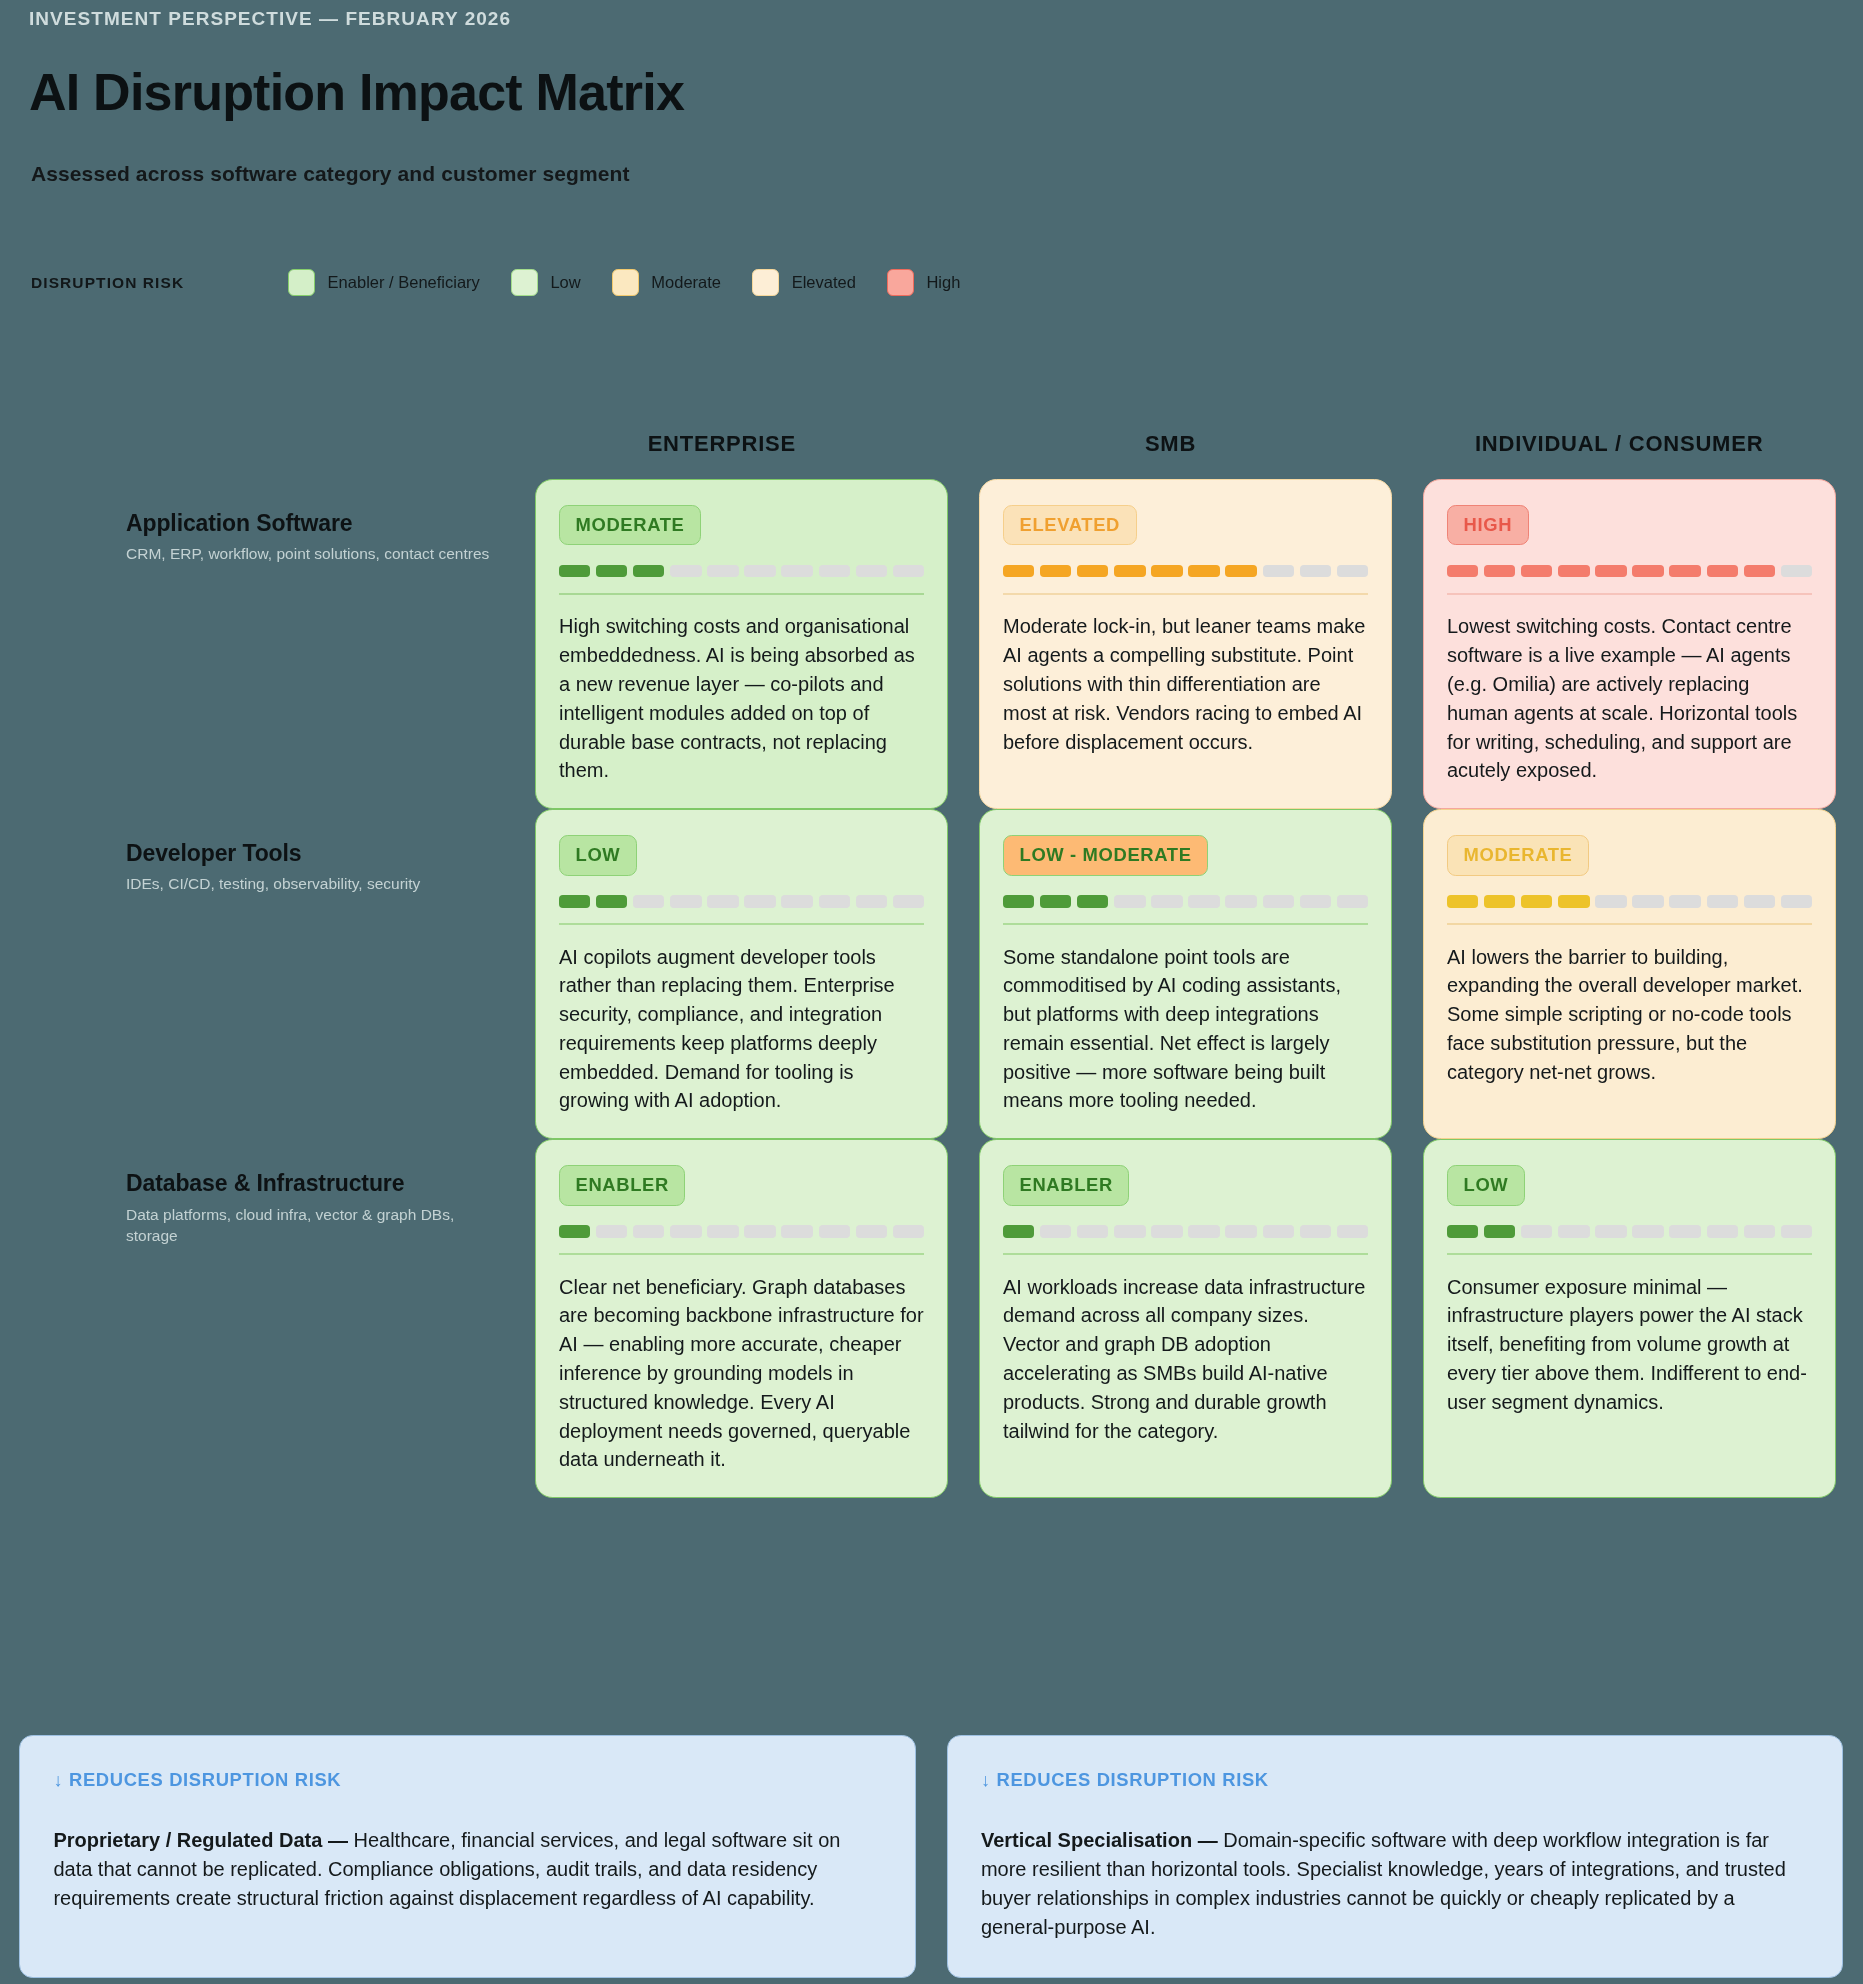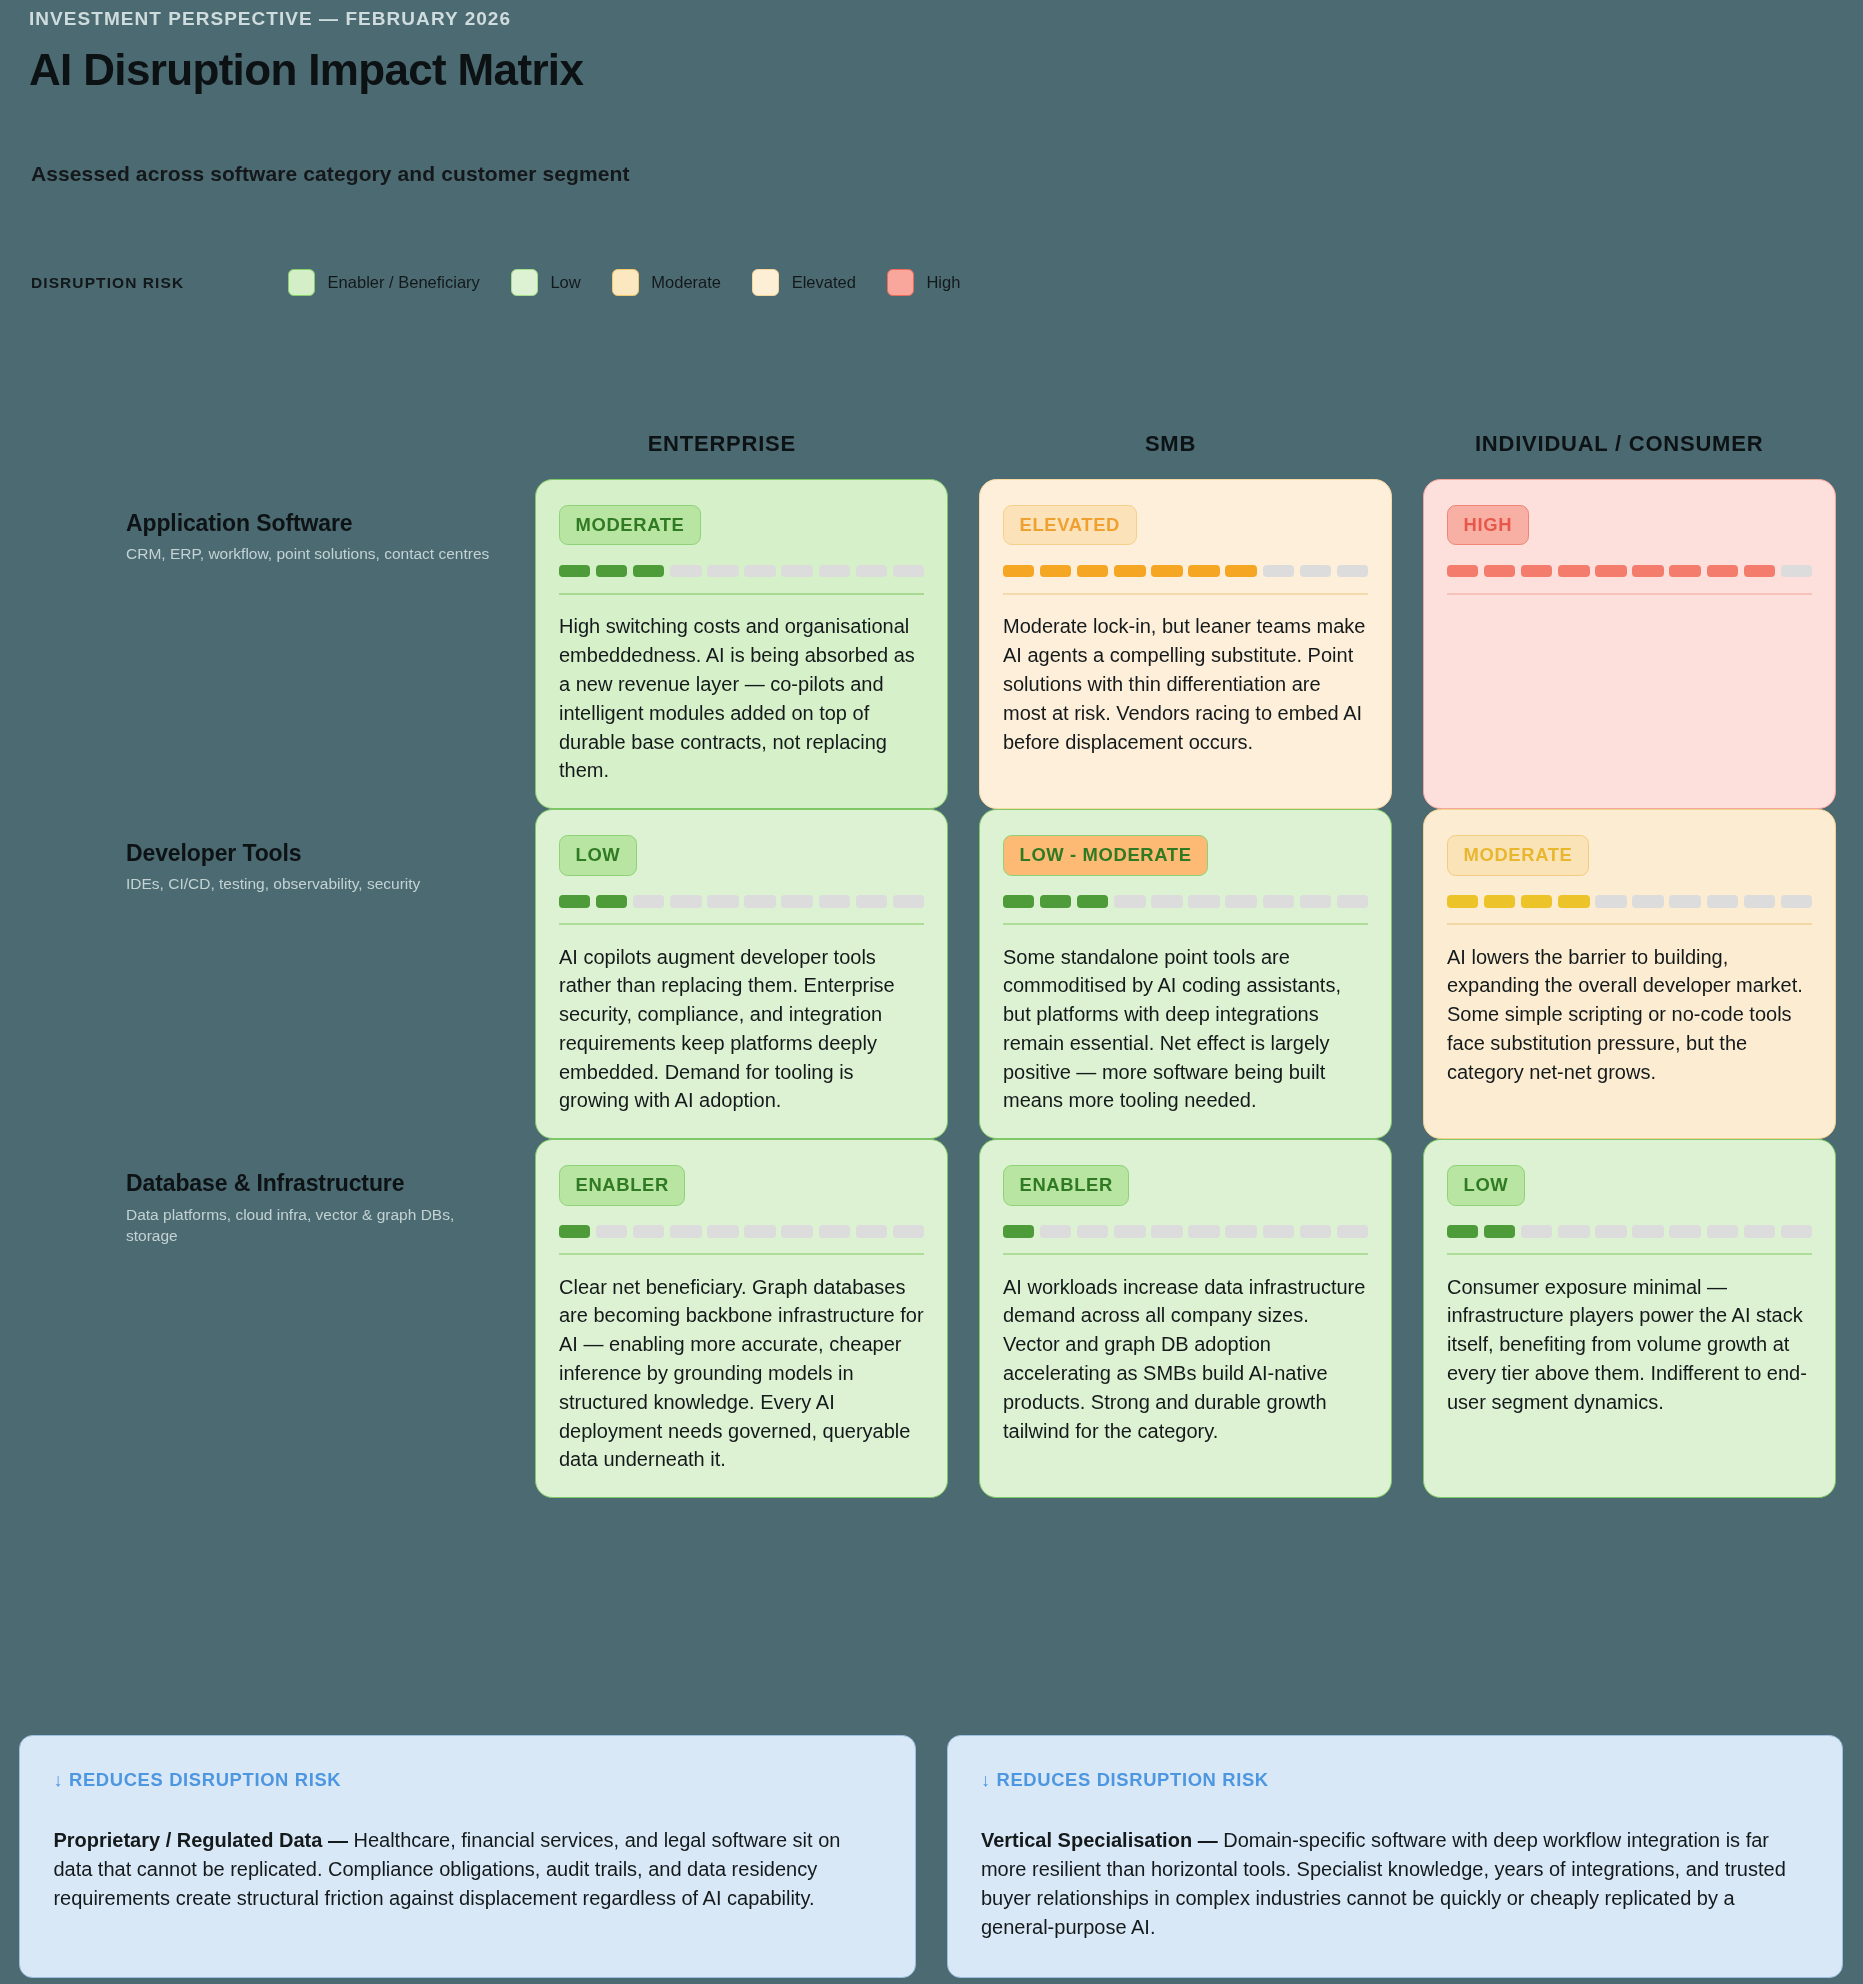--- a/index.html
+++ b/index.html
@@ -23,22 +23,22 @@
     font-size: 19px;
     font-weight: 700;
     letter-spacing: 0.055em;
     color: #cfdcdd;
     text-transform: uppercase;
   }
 
   .main-title {
     position: absolute;
     left: 29px;
-    top: 48px;
-    font-size: 44px;
+    top: 66px;
+    font-size: 52px;
     font-weight: 800;
     letter-spacing: -0.015em;
     color: #0c1113;
     line-height: 1;
   }
 
   .subtitle {
     position: absolute;
     left: 31px;
     top: 162px;
@@ -295,20 +295,21 @@
           <span class="meter-seg" style="background: rgb(244, 124, 108);"></span>
           <span class="meter-seg" style="background: rgb(244, 124, 108);"></span>
           <span class="meter-seg" style="background: rgb(244, 124, 108);"></span>
           <span class="meter-seg" style="background: rgb(244, 124, 108);"></span>
           <span class="meter-seg" style="background: rgb(244, 124, 108);"></span>
           <span class="meter-seg" style="background: rgb(244, 124, 108);"></span>
           <span class="meter-seg" style="background: rgb(244, 124, 108);"></span>
           <span class="meter-seg"></span>
         </div>
         <div class="divider" style="background: rgb(246, 195, 187);"></div>
+        <div class="cell-body">Lowest switching costs. Contact centre software is a live example — AI agents (e.g. Omilia) are actively replacing human agents at scale. Horizontal tools for writing, scheduling, and support are acutely exposed.</div>
       </div>
     </div>
     <div class="matrix-row">
       <div class="row-label">
         <div class="row-label-title">Developer Tools</div>
         <div class="row-label-sub">IDEs, CI/CD, testing, observability, security</div>
       </div>
       <div class="cell" style="background: rgb(221, 242, 210); border-color: rgb(127, 200, 102);">
         <div class="badge" style="background: rgb(184, 229, 162); border-color: rgb(142, 210, 119); color: rgb(47, 122, 34);">LOW</div>
         <div class="meter">

